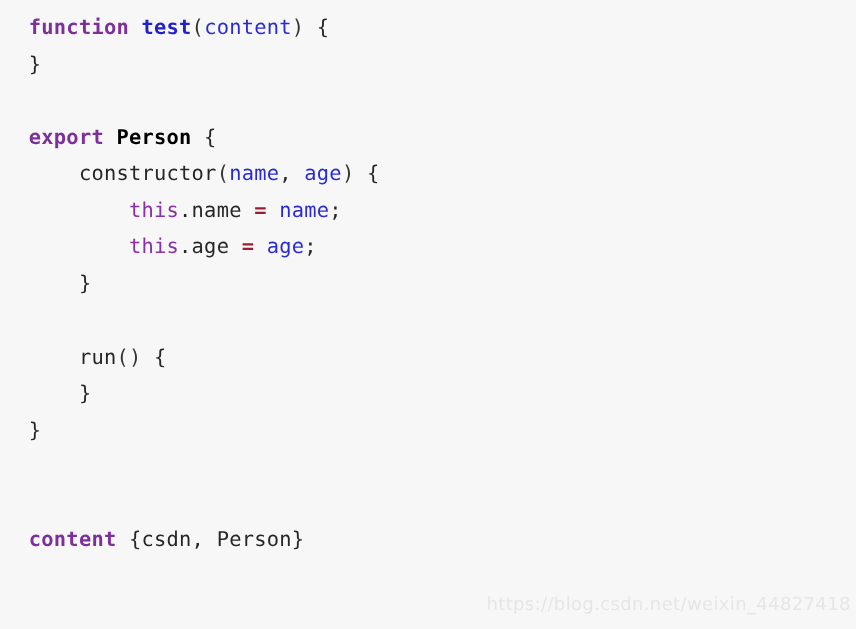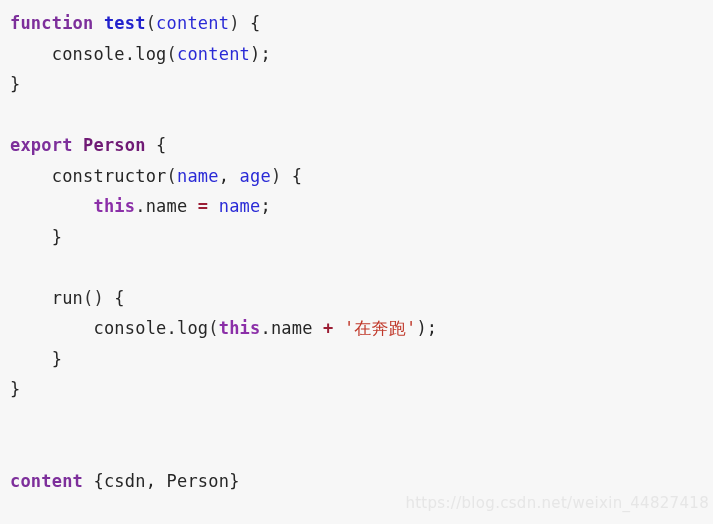--- a/index.html
+++ b/index.html
@@ -13,68 +13,67 @@
     font-family: "DejaVu Sans Mono", "Liberation Mono", monospace;
     overflow: hidden;
     position: relative;
   }
   #code-block {
     position: absolute;
     left: 0;
     top: 0;
     width: 713px;
     height: 524px;
-    padding: 8px 0 0 10px;
+    padding: 8px 0 0 24px;
     box-sizing: border-box;
   }
   .code-line {
     height: 30.5px;
     line-height: 30.5px;
     font-size: 17px;
     white-space: pre;
     letter-spacing: 0.2px;
     color: #1a1a1a;
   }
   .tok { white-space: pre; }
   .t-plain    { color: #262626; }
   .t-keyword  { color: #7d2f9b; font-weight: 600; }
   .t-fname    { color: #2222cc; font-weight: 600; }
-  .t-class    { color: #701a75; font-weight: 600; }
+  .t-class    { color: #000000; font-weight: 600; }
   .t-param    { color: #2a2ad6; }
-  .t-this     { color: #8b2fa8; font-weight: 700; }
+  .t-this     { color: #8b2fa8; font-weight: 400; }
   .t-op       { color: #9b1d34; font-weight: 600; }
   .t-string   { color: #c0392b; }
   .t-punct    { color: #333333; }
   #watermark {
     position: absolute;
     right: 4px;
     bottom: 12px;
     font-family: "DejaVu Sans", "Liberation Sans", sans-serif;
     font-size: 15px;
     color: #e6e6e6;
     letter-spacing: 0.3px;
     white-space: nowrap;
     user-select: none;
   }
 </style>
 </head>
 <body>
 
 <div id="code-block">
     <div class="code-line"><span class="tok t-keyword">function</span><span class="tok t-plain"> </span><span class="tok t-fname">test</span><span class="tok t-punct">(</span><span class="tok t-param">content</span><span class="tok t-punct">)</span><span class="tok t-plain"> {</span></div>
-    <div class="code-line"><span class="tok t-plain">    console.log</span><span class="tok t-punct">(</span><span class="tok t-param">content</span><span class="tok t-plain">);</span></div>
     <div class="code-line"><span class="tok t-plain">}</span></div>
     <div class="code-line">&nbsp;</div>
     <div class="code-line"><span class="tok t-keyword">export</span><span class="tok t-plain"> </span><span class="tok t-class">Person</span><span class="tok t-plain"> {</span></div>
     <div class="code-line"><span class="tok t-plain">    constructor</span><span class="tok t-punct">(</span><span class="tok t-param">name</span><span class="tok t-plain">, </span><span class="tok t-param">age</span><span class="tok t-punct">)</span><span class="tok t-plain"> {</span></div>
     <div class="code-line"><span class="tok t-plain">        </span><span class="tok t-this">this</span><span class="tok t-plain">.name </span><span class="tok t-op">=</span><span class="tok t-plain"> </span><span class="tok t-param">name</span><span class="tok t-plain">;</span></div>
+    <div class="code-line"><span class="tok t-plain">        </span><span class="tok t-this">this</span><span class="tok t-plain">.age </span><span class="tok t-op">=</span><span class="tok t-plain"> </span><span class="tok t-param">age</span><span class="tok t-plain">;</span></div>
     <div class="code-line"><span class="tok t-plain">    }</span></div>
     <div class="code-line">&nbsp;</div>
     <div class="code-line"><span class="tok t-plain">    run</span><span class="tok t-punct">()</span><span class="tok t-plain"> {</span></div>
-    <div class="code-line"><span class="tok t-plain">        console.log</span><span class="tok t-punct">(</span><span class="tok t-this">this</span><span class="tok t-plain">.name </span><span class="tok t-op">+</span><span class="tok t-plain"> </span><span class="tok t-string">'在奔跑'</span><span class="tok t-plain">);</span></div>
     <div class="code-line"><span class="tok t-plain">    }</span></div>
     <div class="code-line"><span class="tok t-plain">}</span></div>
     <div class="code-line">&nbsp;</div>
     <div class="code-line">&nbsp;</div>
     <div class="code-line"><span class="tok t-keyword">content</span><span class="tok t-plain"> {csdn, Person}</span></div>
   </div>
 
 <div id="watermark">https://blog.csdn.net/weixin_44827418</div>
 
 </body></html>

